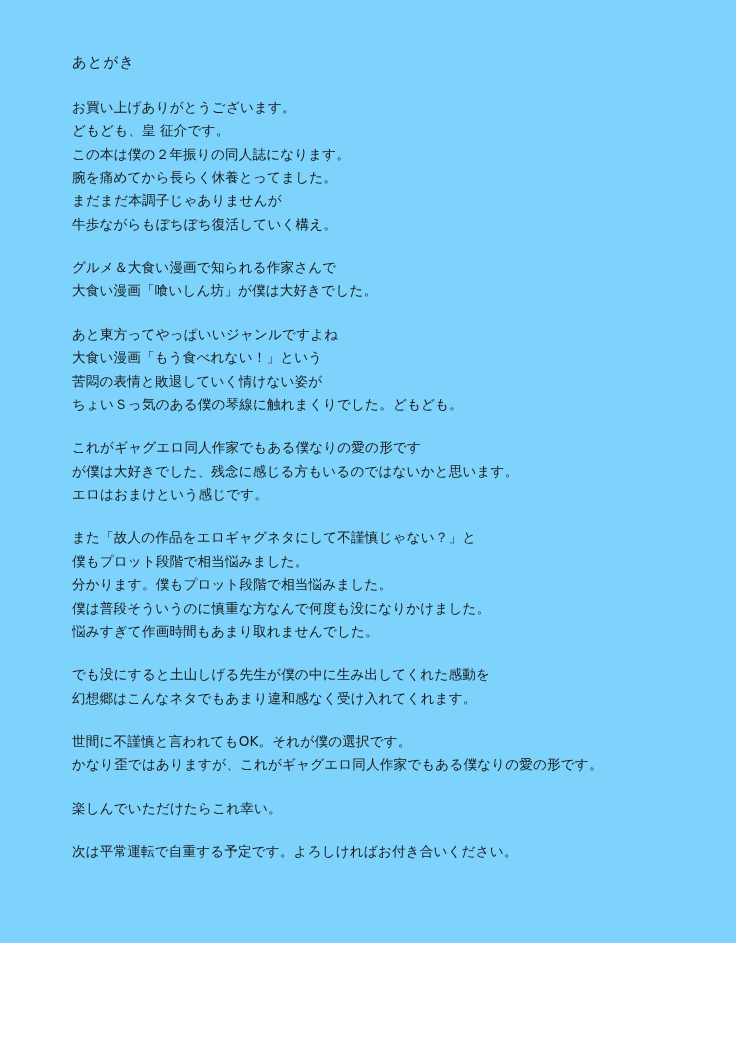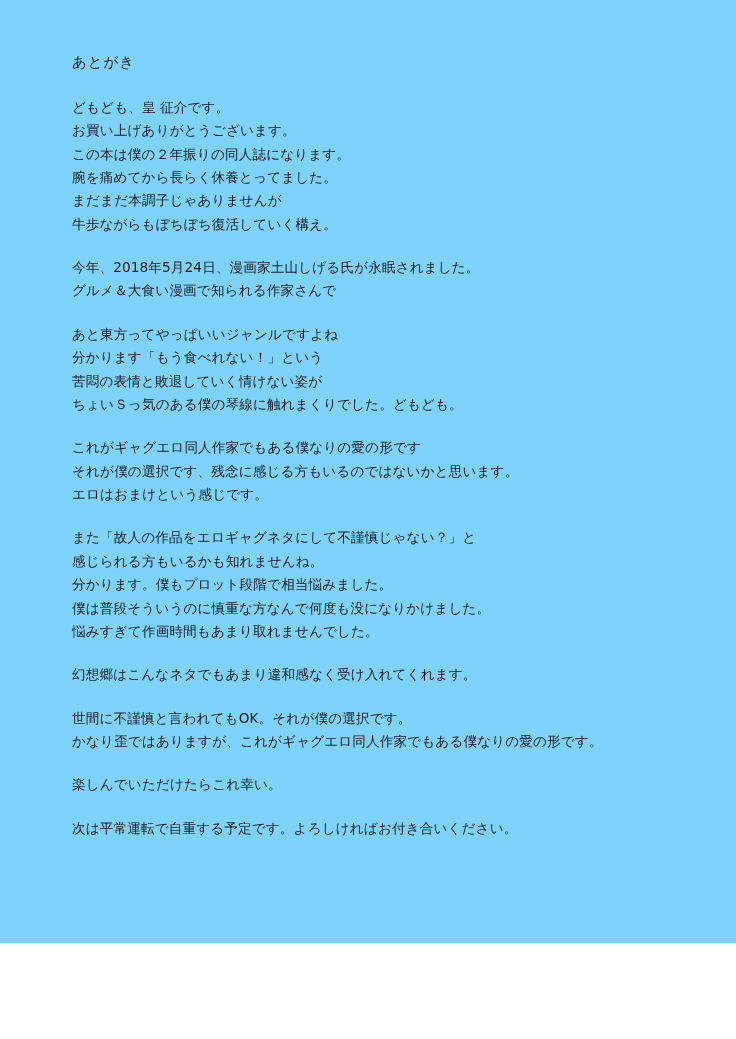--- a/index.html
+++ b/index.html
@@ -59,55 +59,56 @@
 </style>
 </head>
 <body>
 
 <div class="page">
   <div class="content">
 
     <div class="doc-title">あとがき</div>
 
     <div class="para">
+      <div class="line">お買い上げありがとうございます。</div>
       <div class="line">どもども、皇 征介です。</div>
-      <div class="line">お買い上げありがとうございます。</div>
       <div class="line">この本は僕の２年振りの同人誌になります。</div>
       <div class="line">腕を痛めてから長らく休養とってました。</div>
       <div class="line">まだまだ本調子じゃありませんが</div>
       <div class="line">牛歩ながらもぼちぼち復活していく構え。</div>
     </div>
 
     <div class="para">
-      <div class="line">今年、2018年5月24日、漫画家土山しげる氏が永眠されました。</div>
       <div class="line">グルメ＆大食い漫画で知られる作家さんで</div>
+      <div class="line">大食い漫画「喰いしん坊」が僕は大好きでした。</div>
     </div>
 
     <div class="para">
       <div class="line">あと東方ってやっぱいいジャンルですよね</div>
-      <div class="line">分かります「もう食べれない！」という</div>
+      <div class="line">大食い漫画「もう食べれない！」という</div>
       <div class="line">苦悶の表情と敗退していく情けない姿が</div>
       <div class="line">ちょいＳっ気のある僕の琴線に触れまくりでした。どもども。</div>
     </div>
 
     <div class="para">
       <div class="line">これがギャグエロ同人作家でもある僕なりの愛の形です</div>
-      <div class="line">それが僕の選択です、残念に感じる方もいるのではないかと思います。</div>
+      <div class="line">が僕は大好きでした、残念に感じる方もいるのではないかと思います。</div>
       <div class="line">エロはおまけという感じです。</div>
     </div>
 
     <div class="para">
       <div class="line">また「故人の作品をエロギャグネタにして不謹慎じゃない？」と</div>
-      <div class="line">感じられる方もいるかも知れませんね。</div>
+      <div class="line">僕もプロット段階で相当悩みました。</div>
       <div class="line">分かります。僕もプロット段階で相当悩みました。</div>
       <div class="line">僕は普段そういうのに慎重な方なんで何度も没になりかけました。</div>
       <div class="line">悩みすぎて作画時間もあまり取れませんでした。</div>
     </div>
 
     <div class="para">
+      <div class="line">でも没にすると土山しげる先生が僕の中に生み出してくれた感動を</div>
       <div class="line">幻想郷はこんなネタでもあまり違和感なく受け入れてくれます。</div>
     </div>
 
     <div class="para">
       <div class="line">世間に不謹慎と言われてもOK。それが僕の選択です。</div>
       <div class="line">かなり歪ではありますが、これがギャグエロ同人作家でもある僕なりの愛の形です。</div>
     </div>
 
     <div class="para">
     </div>

